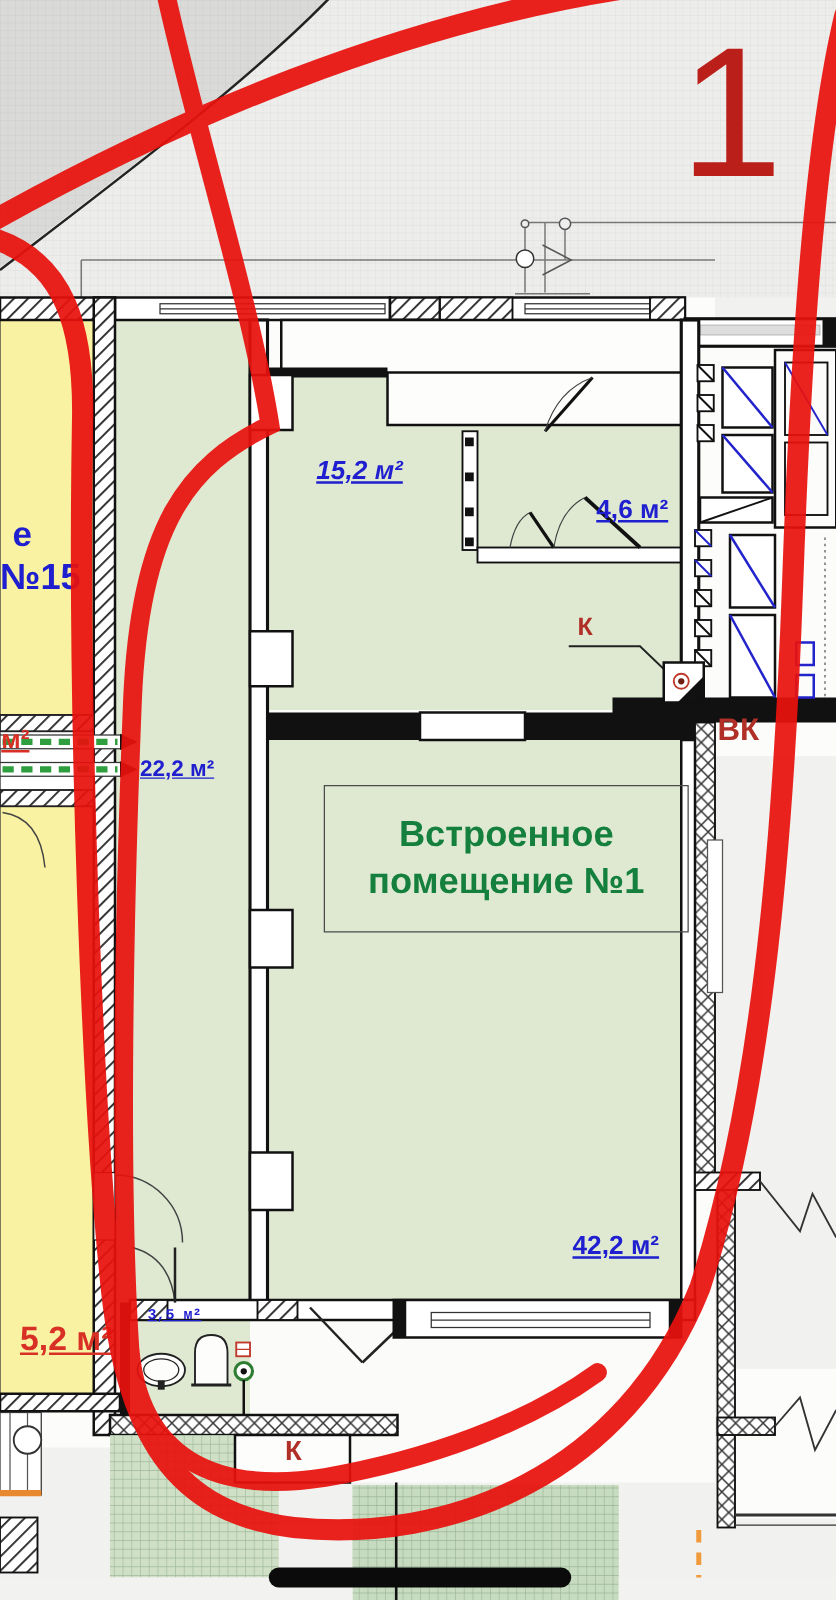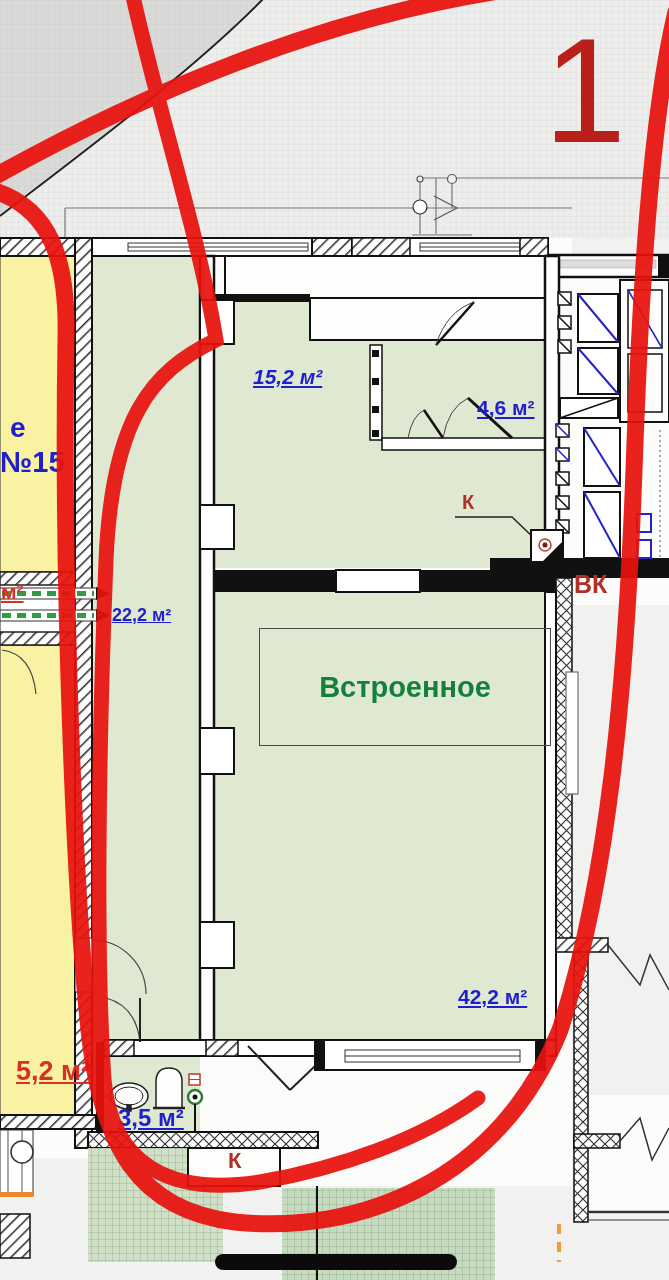--- a/index.html
+++ b/index.html
@@ -288,24 +288,25 @@
 <div class="textlayer">
   <div class="txt blue" style="left:10px;top:414px;font-size:28px;">е</div>
   <div class="txt blue" style="left:0px;top:448px;font-size:29px;">№15</div>
   <div class="txt redl u" style="left:1px;top:541px;font-size:21px;margin-top:40px;">м²</div>
   <div class="txt redl u" style="left:0px;top:1058px;font-size:27px;padding-left:16px;">5,2 м²</div>
 
   <div class="txt blue u" style="left:253px;top:366px;font-size:21px;font-style:italic;">15,2 м²</div>
   <div class="txt blue u" style="left:477px;top:397px;font-size:21px;">4,6 м²</div>
   <div class="txt blue u" style="left:112px;top:606px;font-size:18px;text-align:right;">22,2 м²</div>
   <div class="txt blue u" style="left:458px;top:986px;font-size:21px;">42,2 м²</div>
-  <div class="txt blue u" style="left:118px;top:1106px;font-size:24px;">3,5 м²</div>
+  <div class="txt blue u" style="left:118px;top:1046px;font-size:12px;font-family:Liberation Mono, monospace;">3,5 м²</div>
 
   <div id="title-box">
     <span>Встроенное</span>
+    <span>помещение №1</span>
   </div>
 
   <div class="txt redu" style="left:462px;top:492px;font-size:20px;">К</div>
   <div class="txt redu" style="left:228px;top:1150px;font-size:22px;">К</div>
   <div class="txt redu" style="left:574px;top:572px;font-size:25px;">ВК</div>
 </div>
 
 <svg id="marker-svg" width="669" height="1280" viewBox="0 0 669 1280">
   <g stroke="#e8120e" stroke-width="17" stroke-linecap="round" fill="none" opacity="0.93">
     <path d="M-8,178 C140,95 320,18 505,-10"></path>

